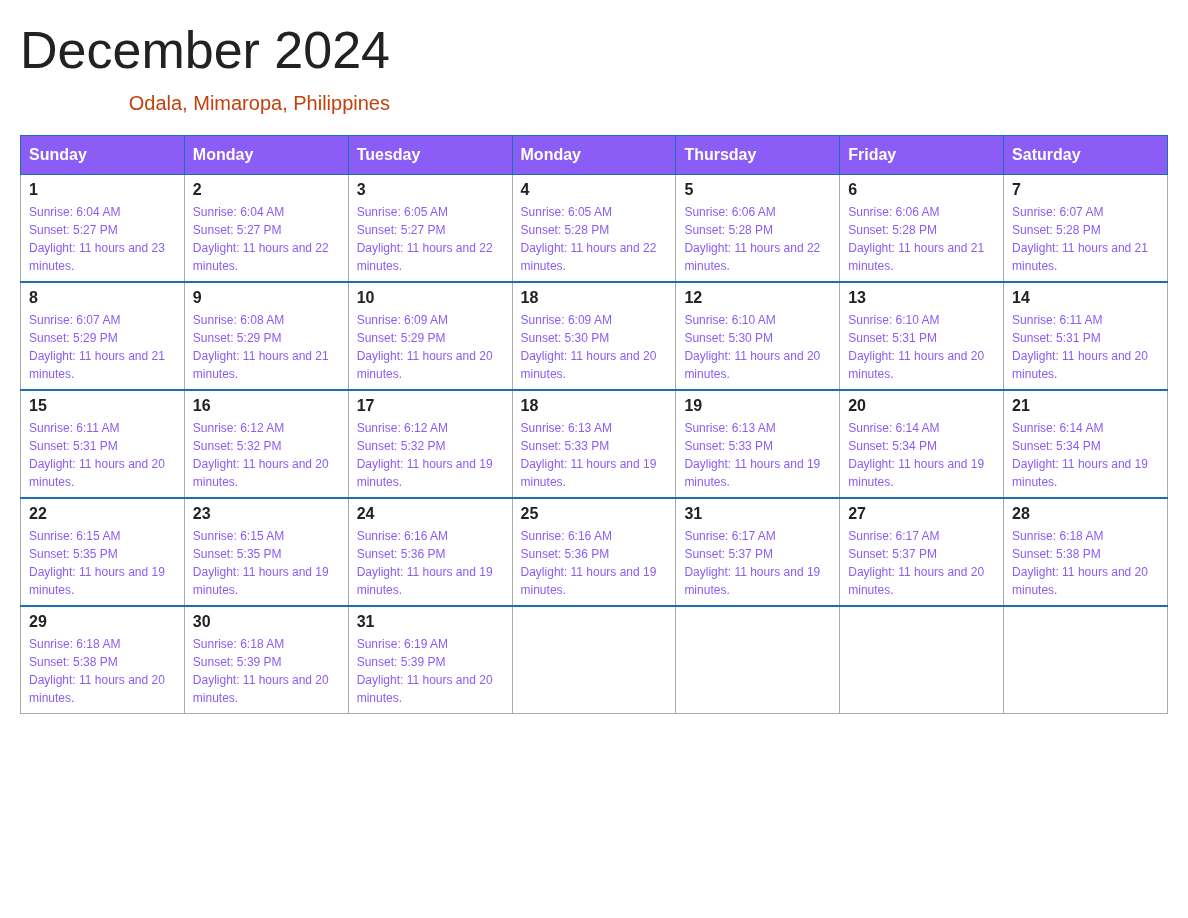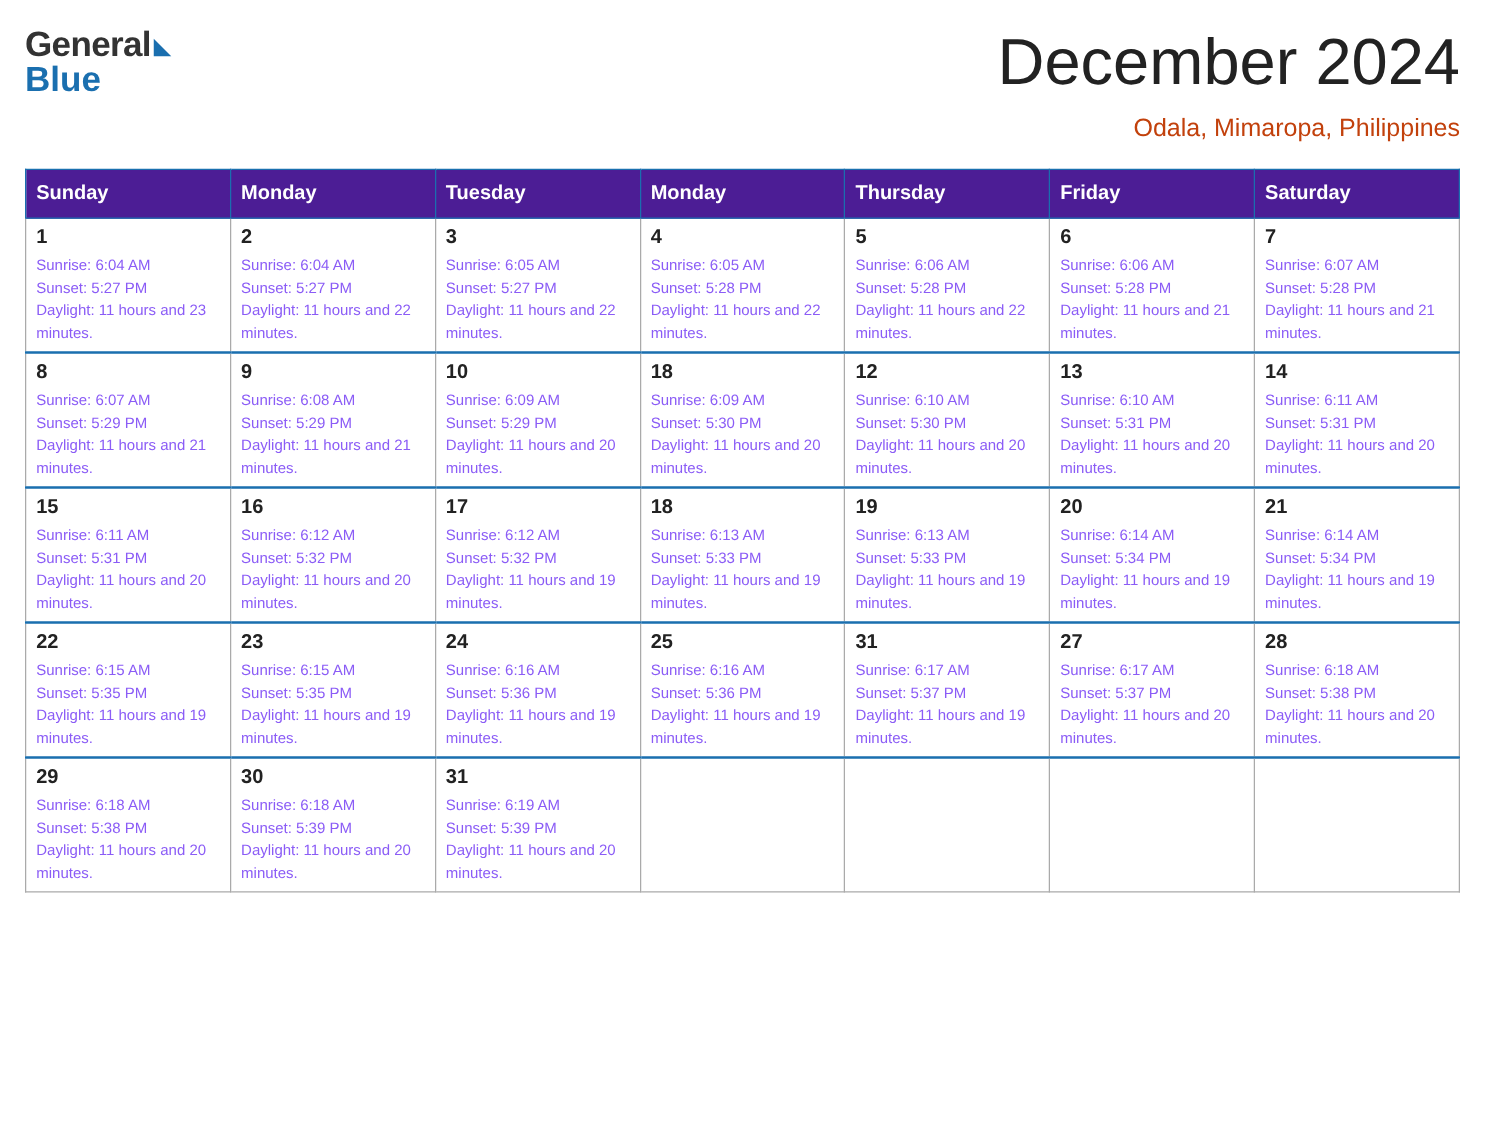--- a/index.html
+++ b/index.html
@@ -58,21 +58,21 @@
       font-size: 20px;
       color: #c2410c;
       margin-top: 12px;
     }
     .calendar {
       width: 100%;
       border-collapse: collapse;
       border: 1px solid #999;
     }
     .calendar th {
-      background: #4c1d95;
+      background: #8b5cf6;
       color: #fff;
       font-size: 16px;
       font-weight: bold;
       padding: 10px 8px;
       text-align: left;
       border: 1px solid #1a6faf;
     }
     .calendar td {
       border: 1px solid #aaa;
       vertical-align: top;
@@ -96,27 +96,20 @@
       border-top: 2px solid #1a6faf;
     }
     .empty-cell {
       background: #fff;
     }
   </style>
 </head>
 <body>
 
 <div class="header">
-  <div class="logo">
-    <div class="logo-top">
-      <span class="logo-general">General</span>
-      <div class="logo-triangle"></div>
-    </div>
-    <span class="logo-blue">Blue</span>
-  </div>
   <div class="title-section">
     <div class="month-title">December 2024</div>
     <div class="location">Odala, Mimaropa, Philippines</div>
   </div>
 </div>
 
 <table class="calendar">
   <thead>
     <tr>
     <th>Sunday</th>

